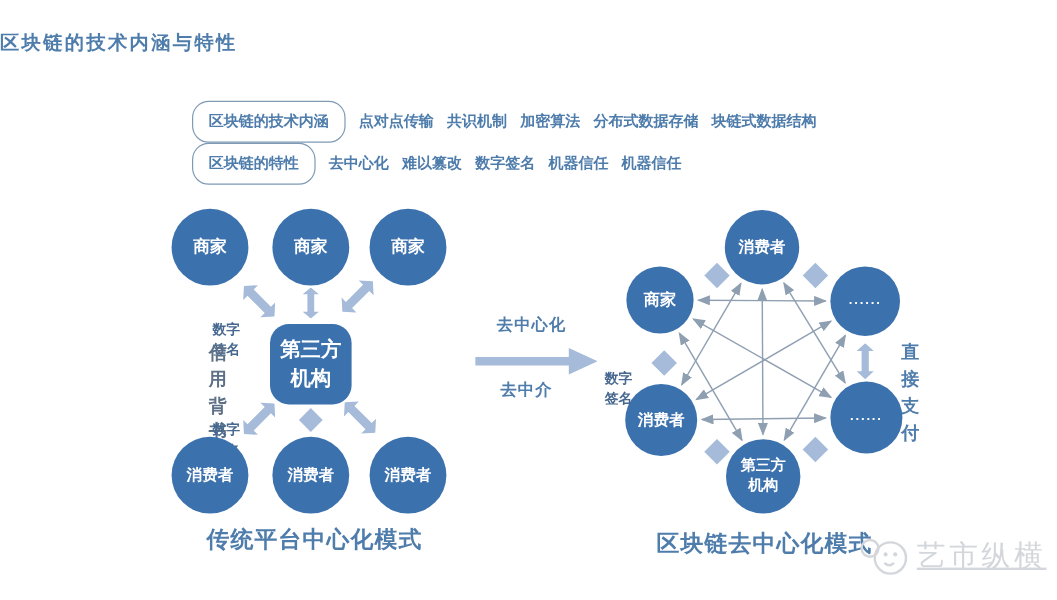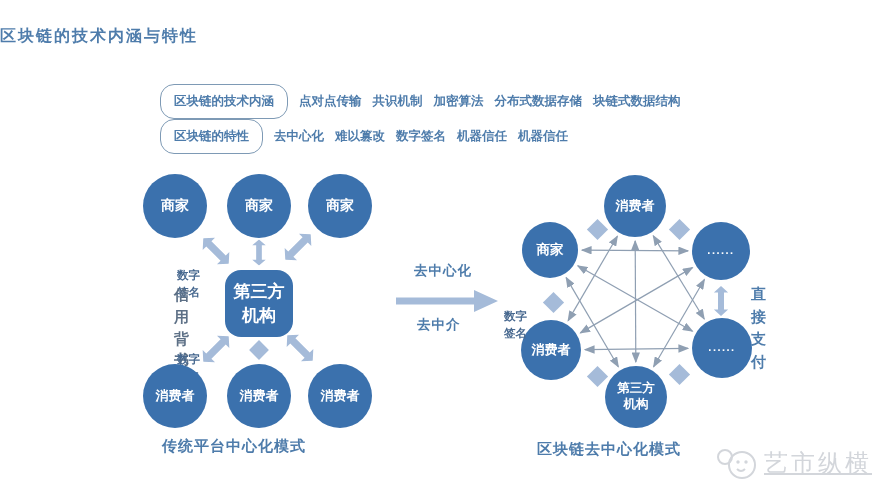--- a/index.html
+++ b/index.html
@@ -28,21 +28,21 @@
   .da{color:var(--light-blue);display:block;}
   .da svg{display:block;width:100%;height:100%;}
   .diamond{background:var(--light-blue);transform:rotate(45deg);}
   .big-arrow{color:var(--light-blue);}
 
   
   .sig{width:2em;font-size:11.5px;font-weight:bold;color:var(--sig);line-height:1.5;margin-top:22px;}
   .credit{width:2em;font-size:15px;font-weight:bold;color:var(--graylab);line-height:1.45;letter-spacing:1px;margin-left:28px;}
   .pay{width:2em;font-size:15px;font-weight:bold;color:var(--steel);line-height:1.5;letter-spacing:1px;}
   .mid-label{font-size:13.5px;font-weight:bold;color:var(--steel);letter-spacing:1px;}
-  .caption{width:200px;text-align:left;font-size:15px;font-weight:bold;
+  .caption{width:200px;text-align:center;font-size:19px;font-weight:bold;
            color:var(--steel);letter-spacing:1px;}
 
   
   .watermark{display:flex;align-items:center;gap:6px;color:var(--wm);}
   .watermark .wm-text{font-size:24px;letter-spacing:3px;color:var(--wm);text-decoration:underline;}
 </style>
 </head>
 <body>
 
 <div class="stage">

